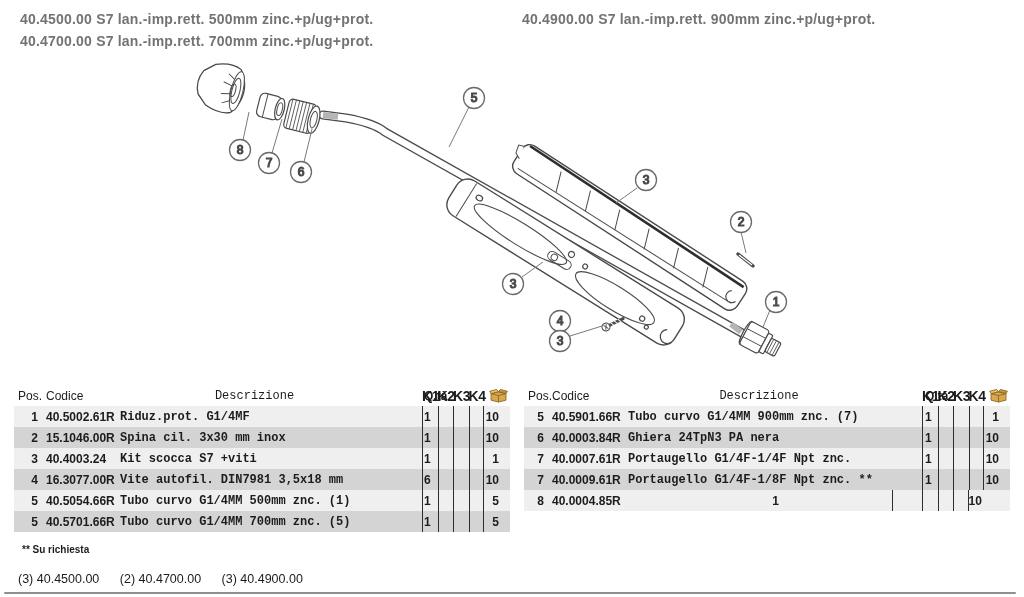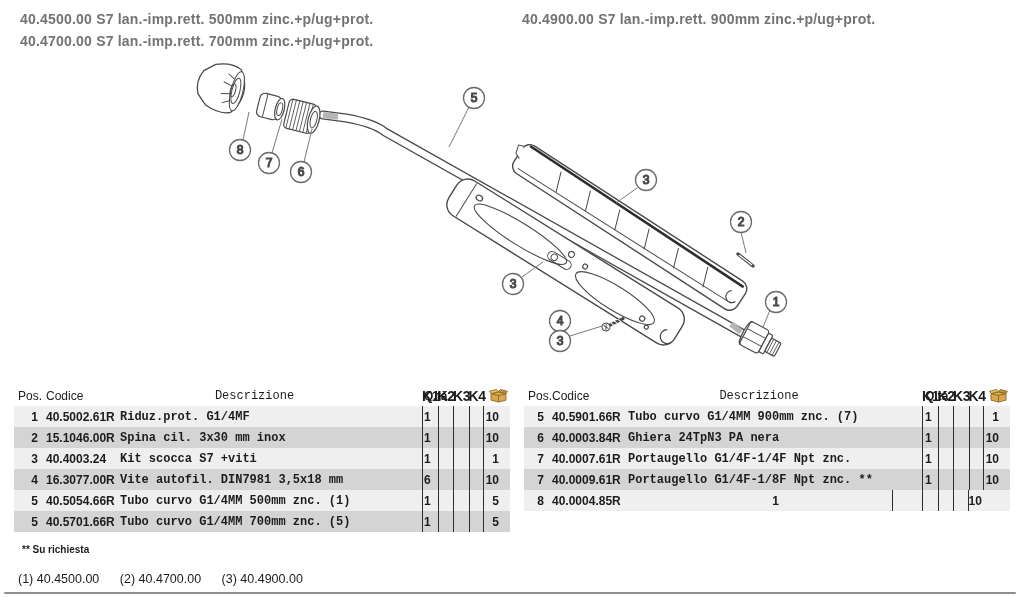--- a/index.html
+++ b/index.html
@@ -349,19 +349,19 @@
       <div class="c kc"></div>
       <div class="c kc"></div>
       <div class="c kc"></div>
       <div class="c kc klast"></div>
       <div class="c pack">10</div>
     </div>
   </div>
 
   <div class="fn-request">** Su richiesta</div>
   <div class="fn-variants">
-    <span>(1) 40.4500.00</span>
+    <span>(3) 40.4500.00</span>
     <span>(2) 40.4700.00</span>
     <span>(3) 40.4900.00</span>
   </div>
 
   <div class="bottom-rule"></div>
 </div>
 
 </body></html>

